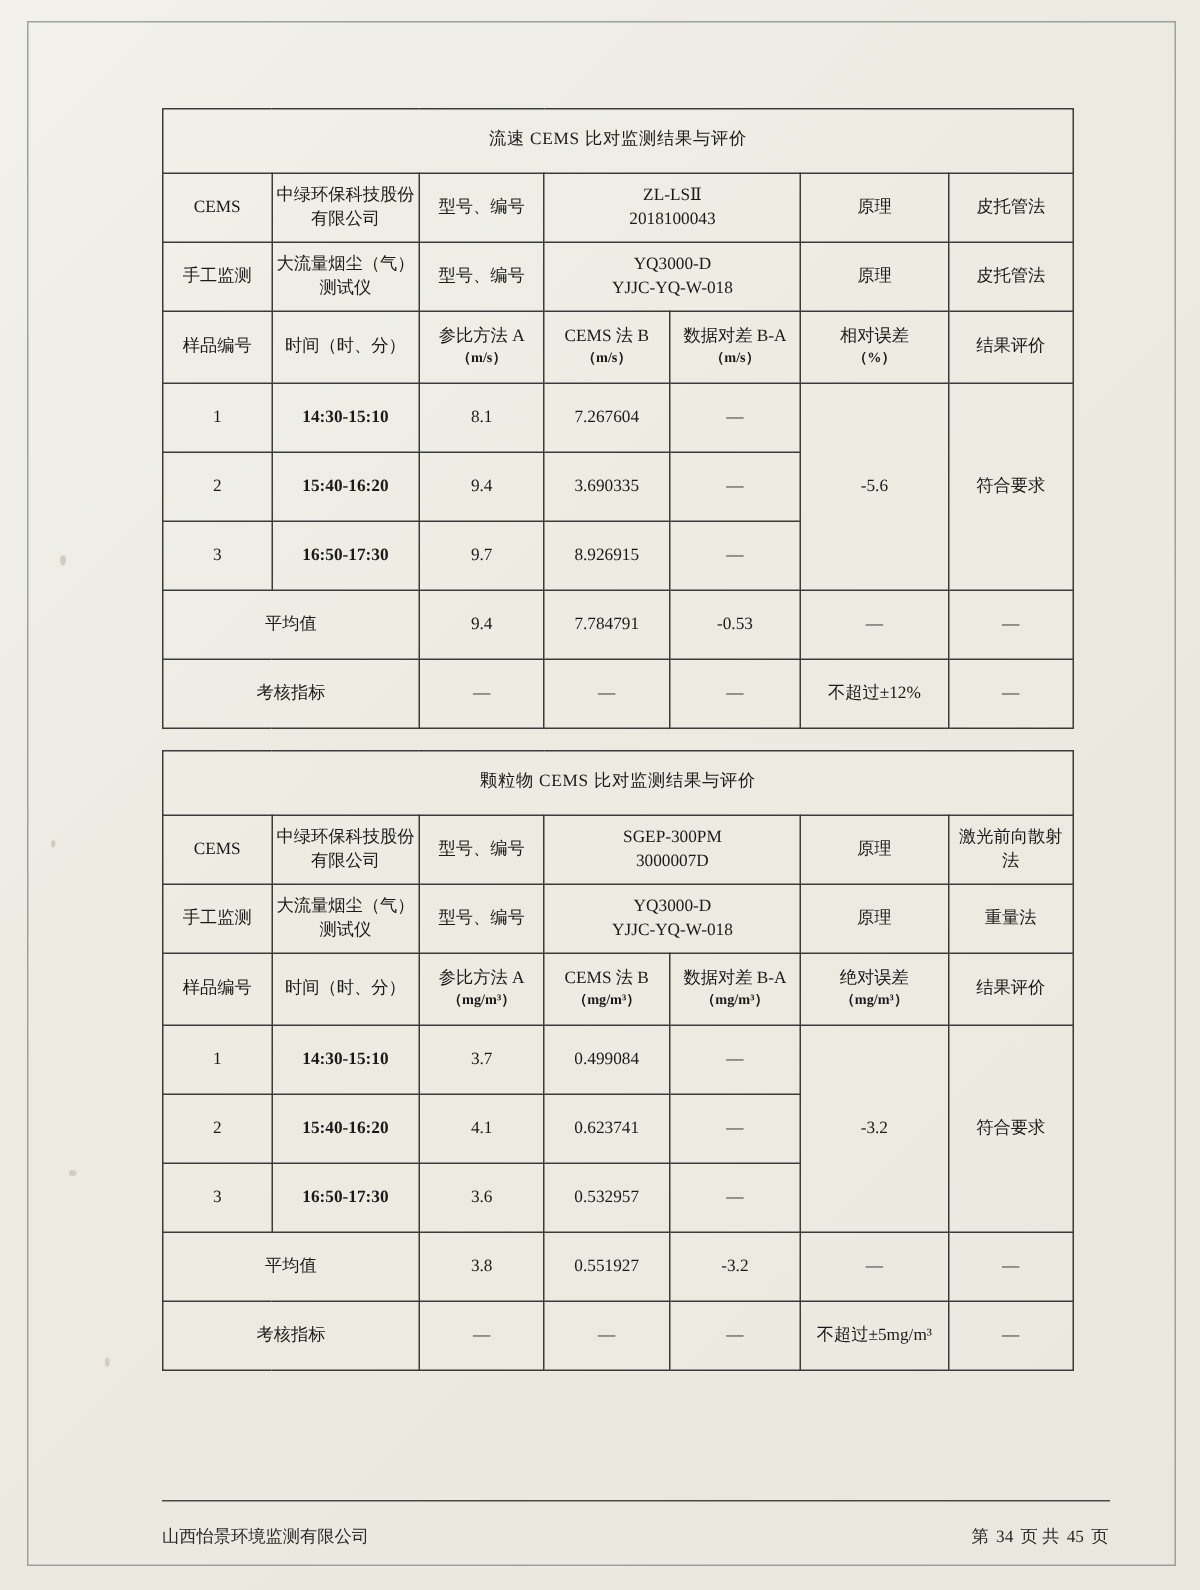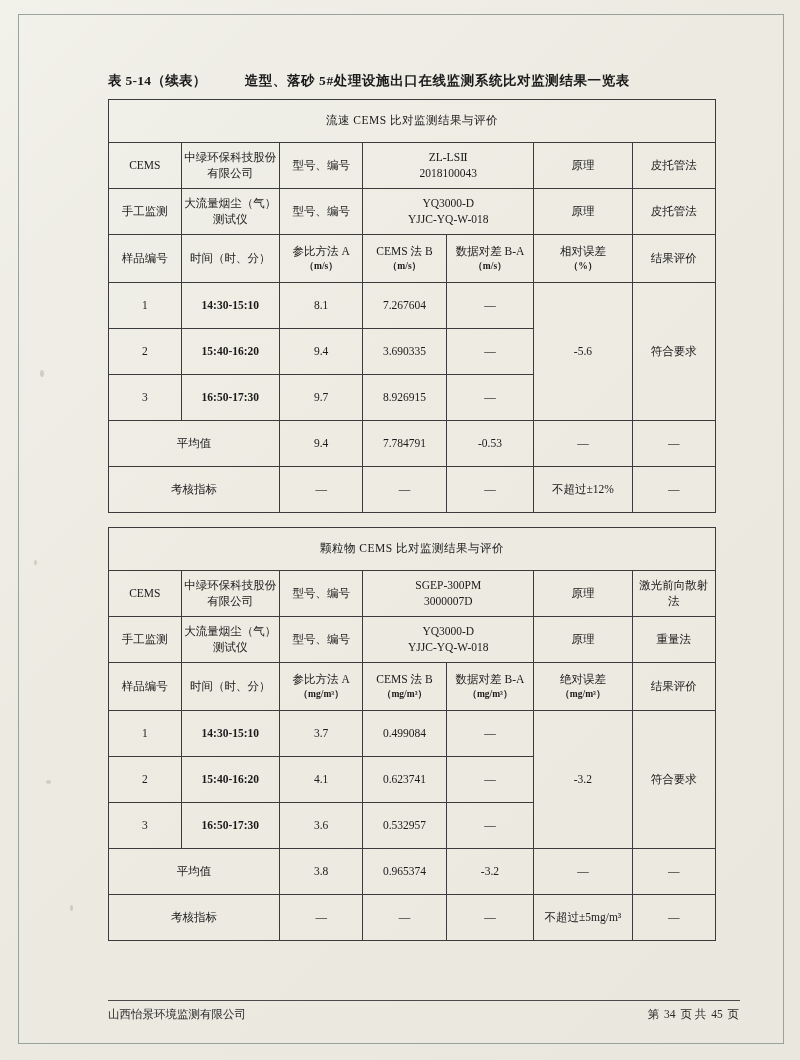--- a/index.html
+++ b/index.html
@@ -75,21 +75,21 @@
   .two-line span { display:block; }
   .gap { height: 14px; }
   .dash { font-size: 12px; }
 
   .footer {
     position: absolute;
     left: 108px;
     right: 60px;
     top: 1000px;
     border-top: 1px solid #4a4a4a;
-    padding-top: 6px;
+    padding-top: 16px;
     display: flex;
     justify-content: space-between;
     font-size: 11.5px;
     color: #2a2a2a;
   }
   .footer .pager span { margin: 0 1px; }
   
   .speck {
     position: absolute;
     background: #b9b4a4;
@@ -103,24 +103,20 @@
 <div class="page">
   <div class="scan-border"></div>
 
   <div class="speck" style="left:40px;top:370px;width:4px;height:7px;"></div>
   <div class="speck" style="left:34px;top:560px;width:3px;height:5px;"></div>
   <div class="speck" style="left:46px;top:780px;width:5px;height:4px;"></div>
   <div class="speck" style="left:70px;top:905px;width:3px;height:6px;"></div>
 
   <div class="content">
 
-    <div class="title-row">
-      <span class="title-num">表 5-14（续表）</span>
-      <span class="title-main">造型、落砂 5#处理设施出口在线监测系统比对监测结果一览表</span>
-    </div>
 
     <table class="rep">
       <colgroup>
         <col style="width:68px">
           <col style="width:92px">
           <col style="width:78px">
         <col style="width:78px">
           <col style="width:82px">
           <col style="width:92px">
           <col style="width:78px">
@@ -292,21 +288,21 @@
         <tr class="h46">
           <td>3</td>
           <td class="nowrap">16:50-17:30</td>
           <td>3.6</td>
           <td>0.532957</td>
           <td class="dash">—</td>
         </tr>
         <tr class="h46">
           <td colspan="2">平均值</td>
           <td>3.8</td>
-          <td>0.965374</td>
+          <td>0.551927</td>
           <td>-3.2</td>
           <td class="dash">—</td>
           <td class="dash">—</td>
         </tr>
         <tr class="h46">
           <td colspan="2">考核指标</td>
           <td class="dash">—</td>
           <td class="dash">—</td>
           <td class="dash">—</td>
           <td>不超过±5mg/m³</td>

